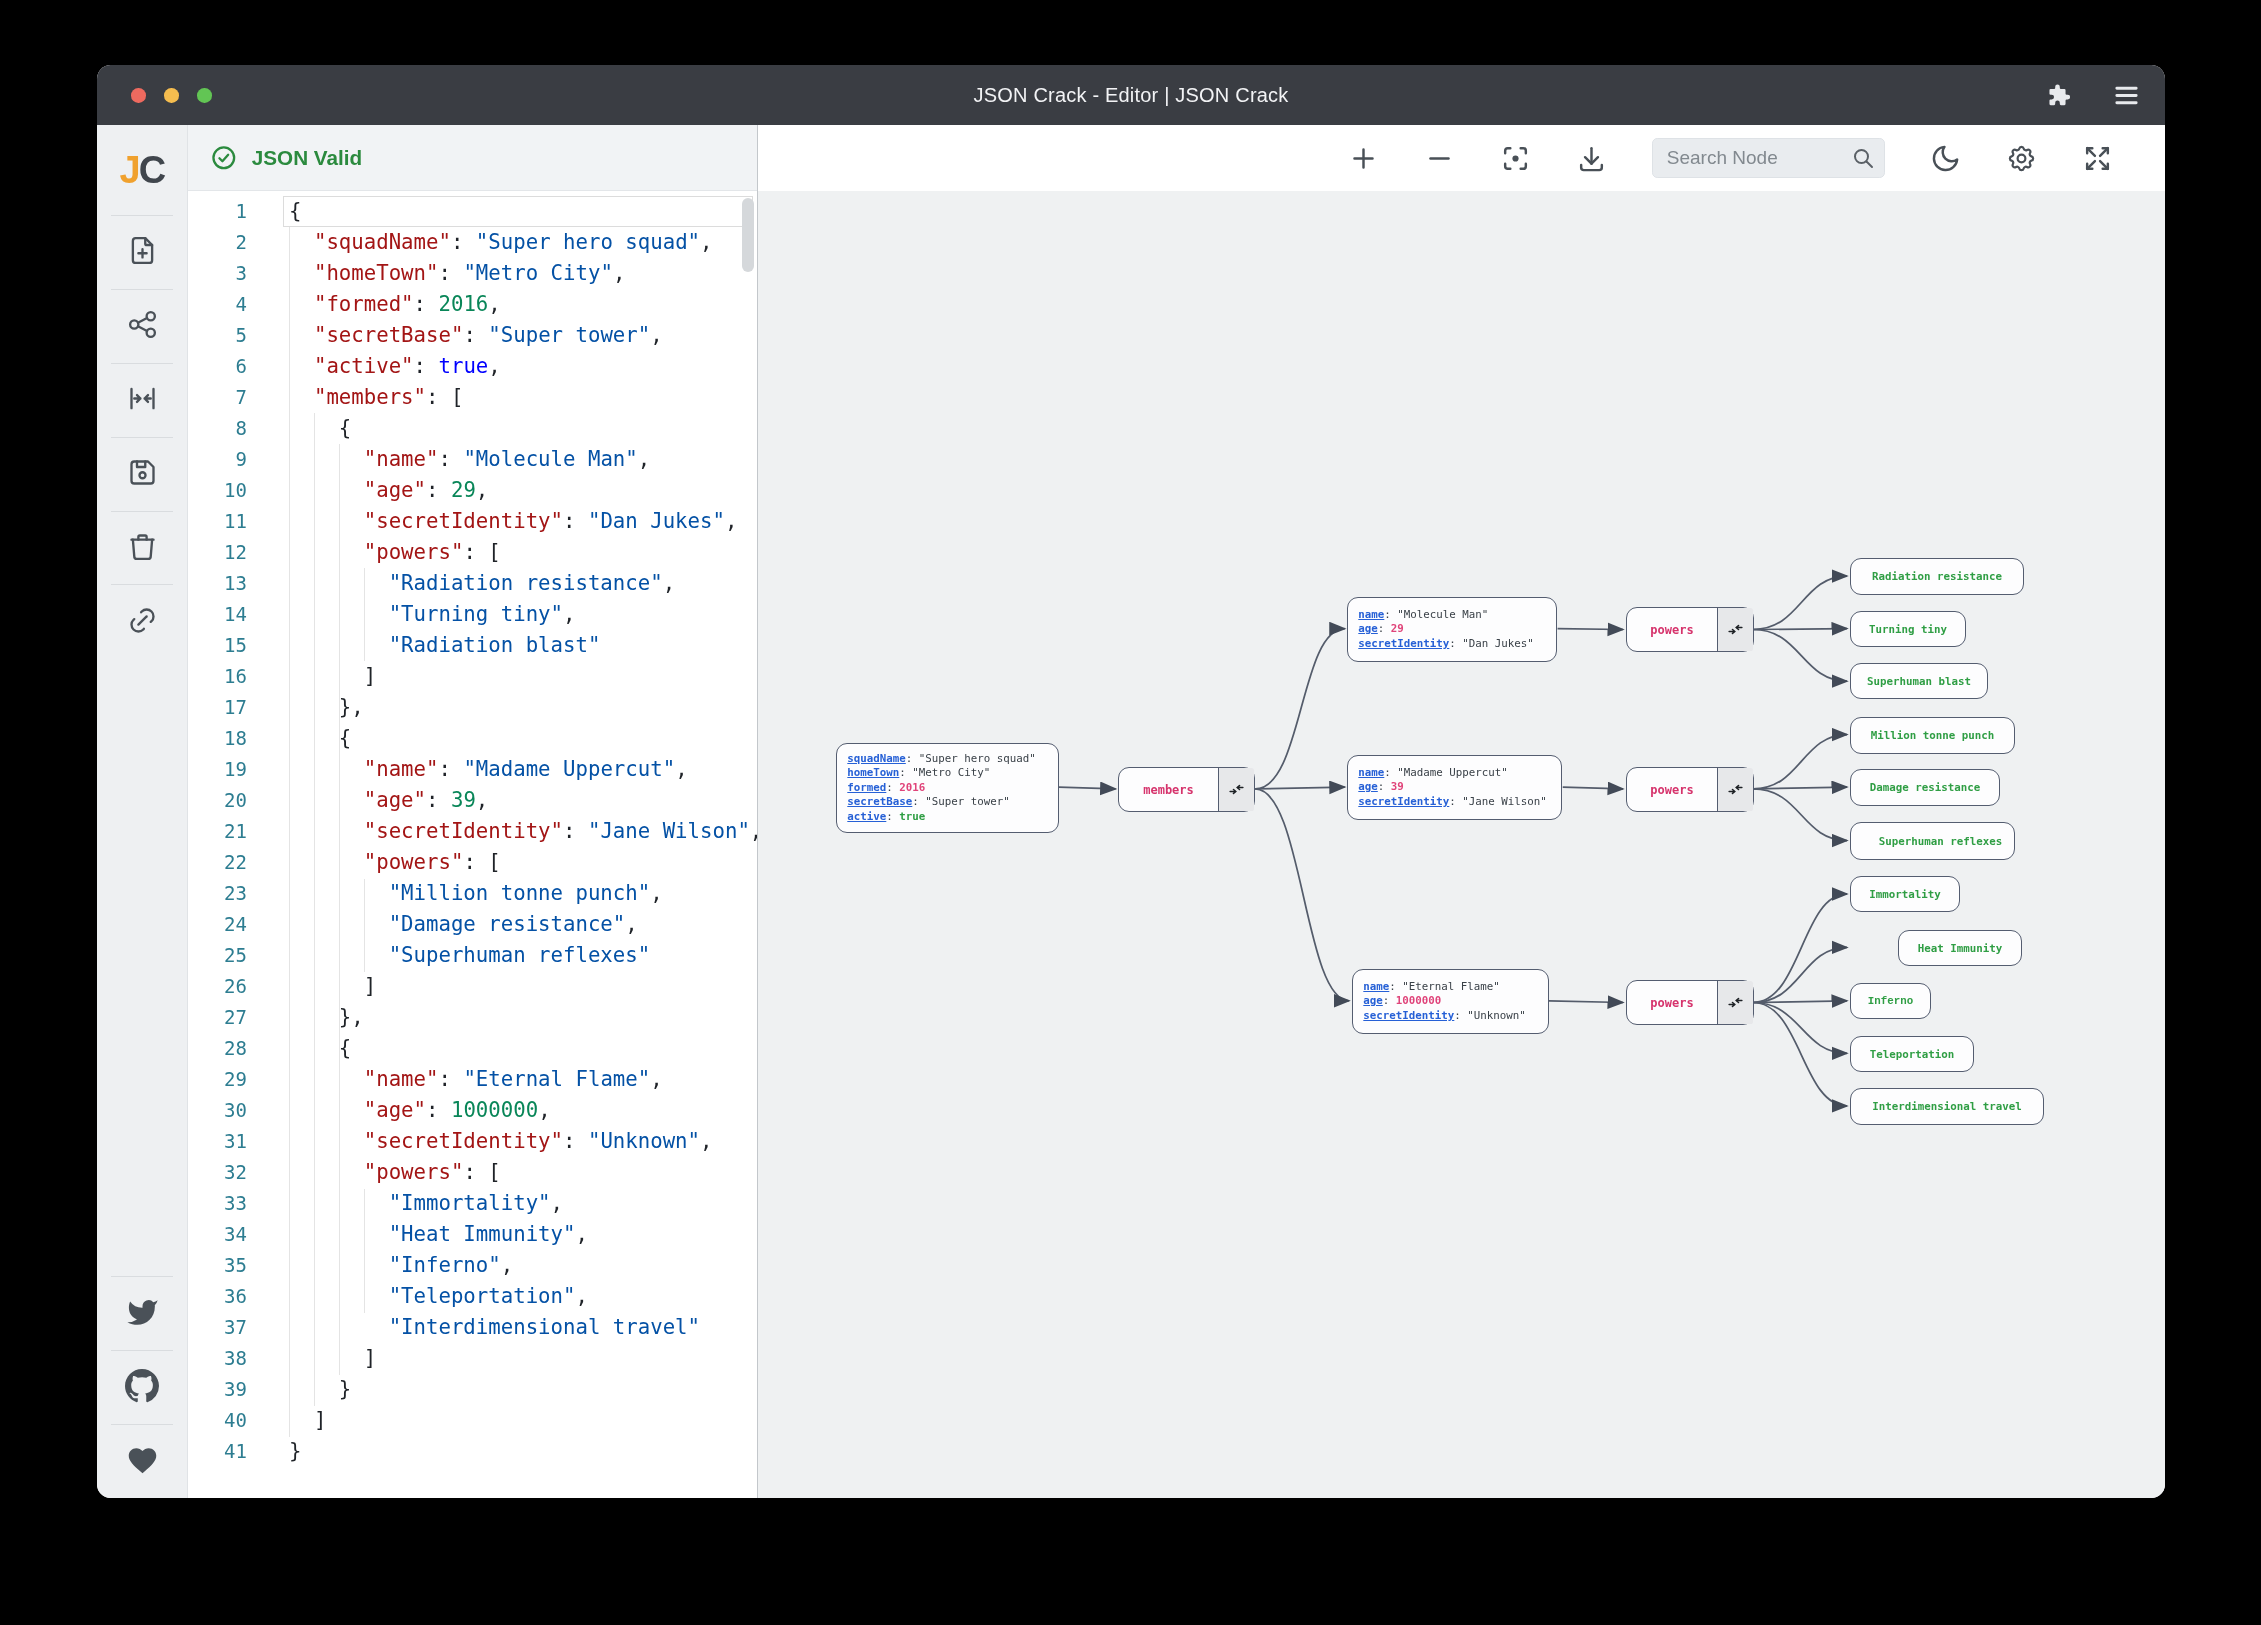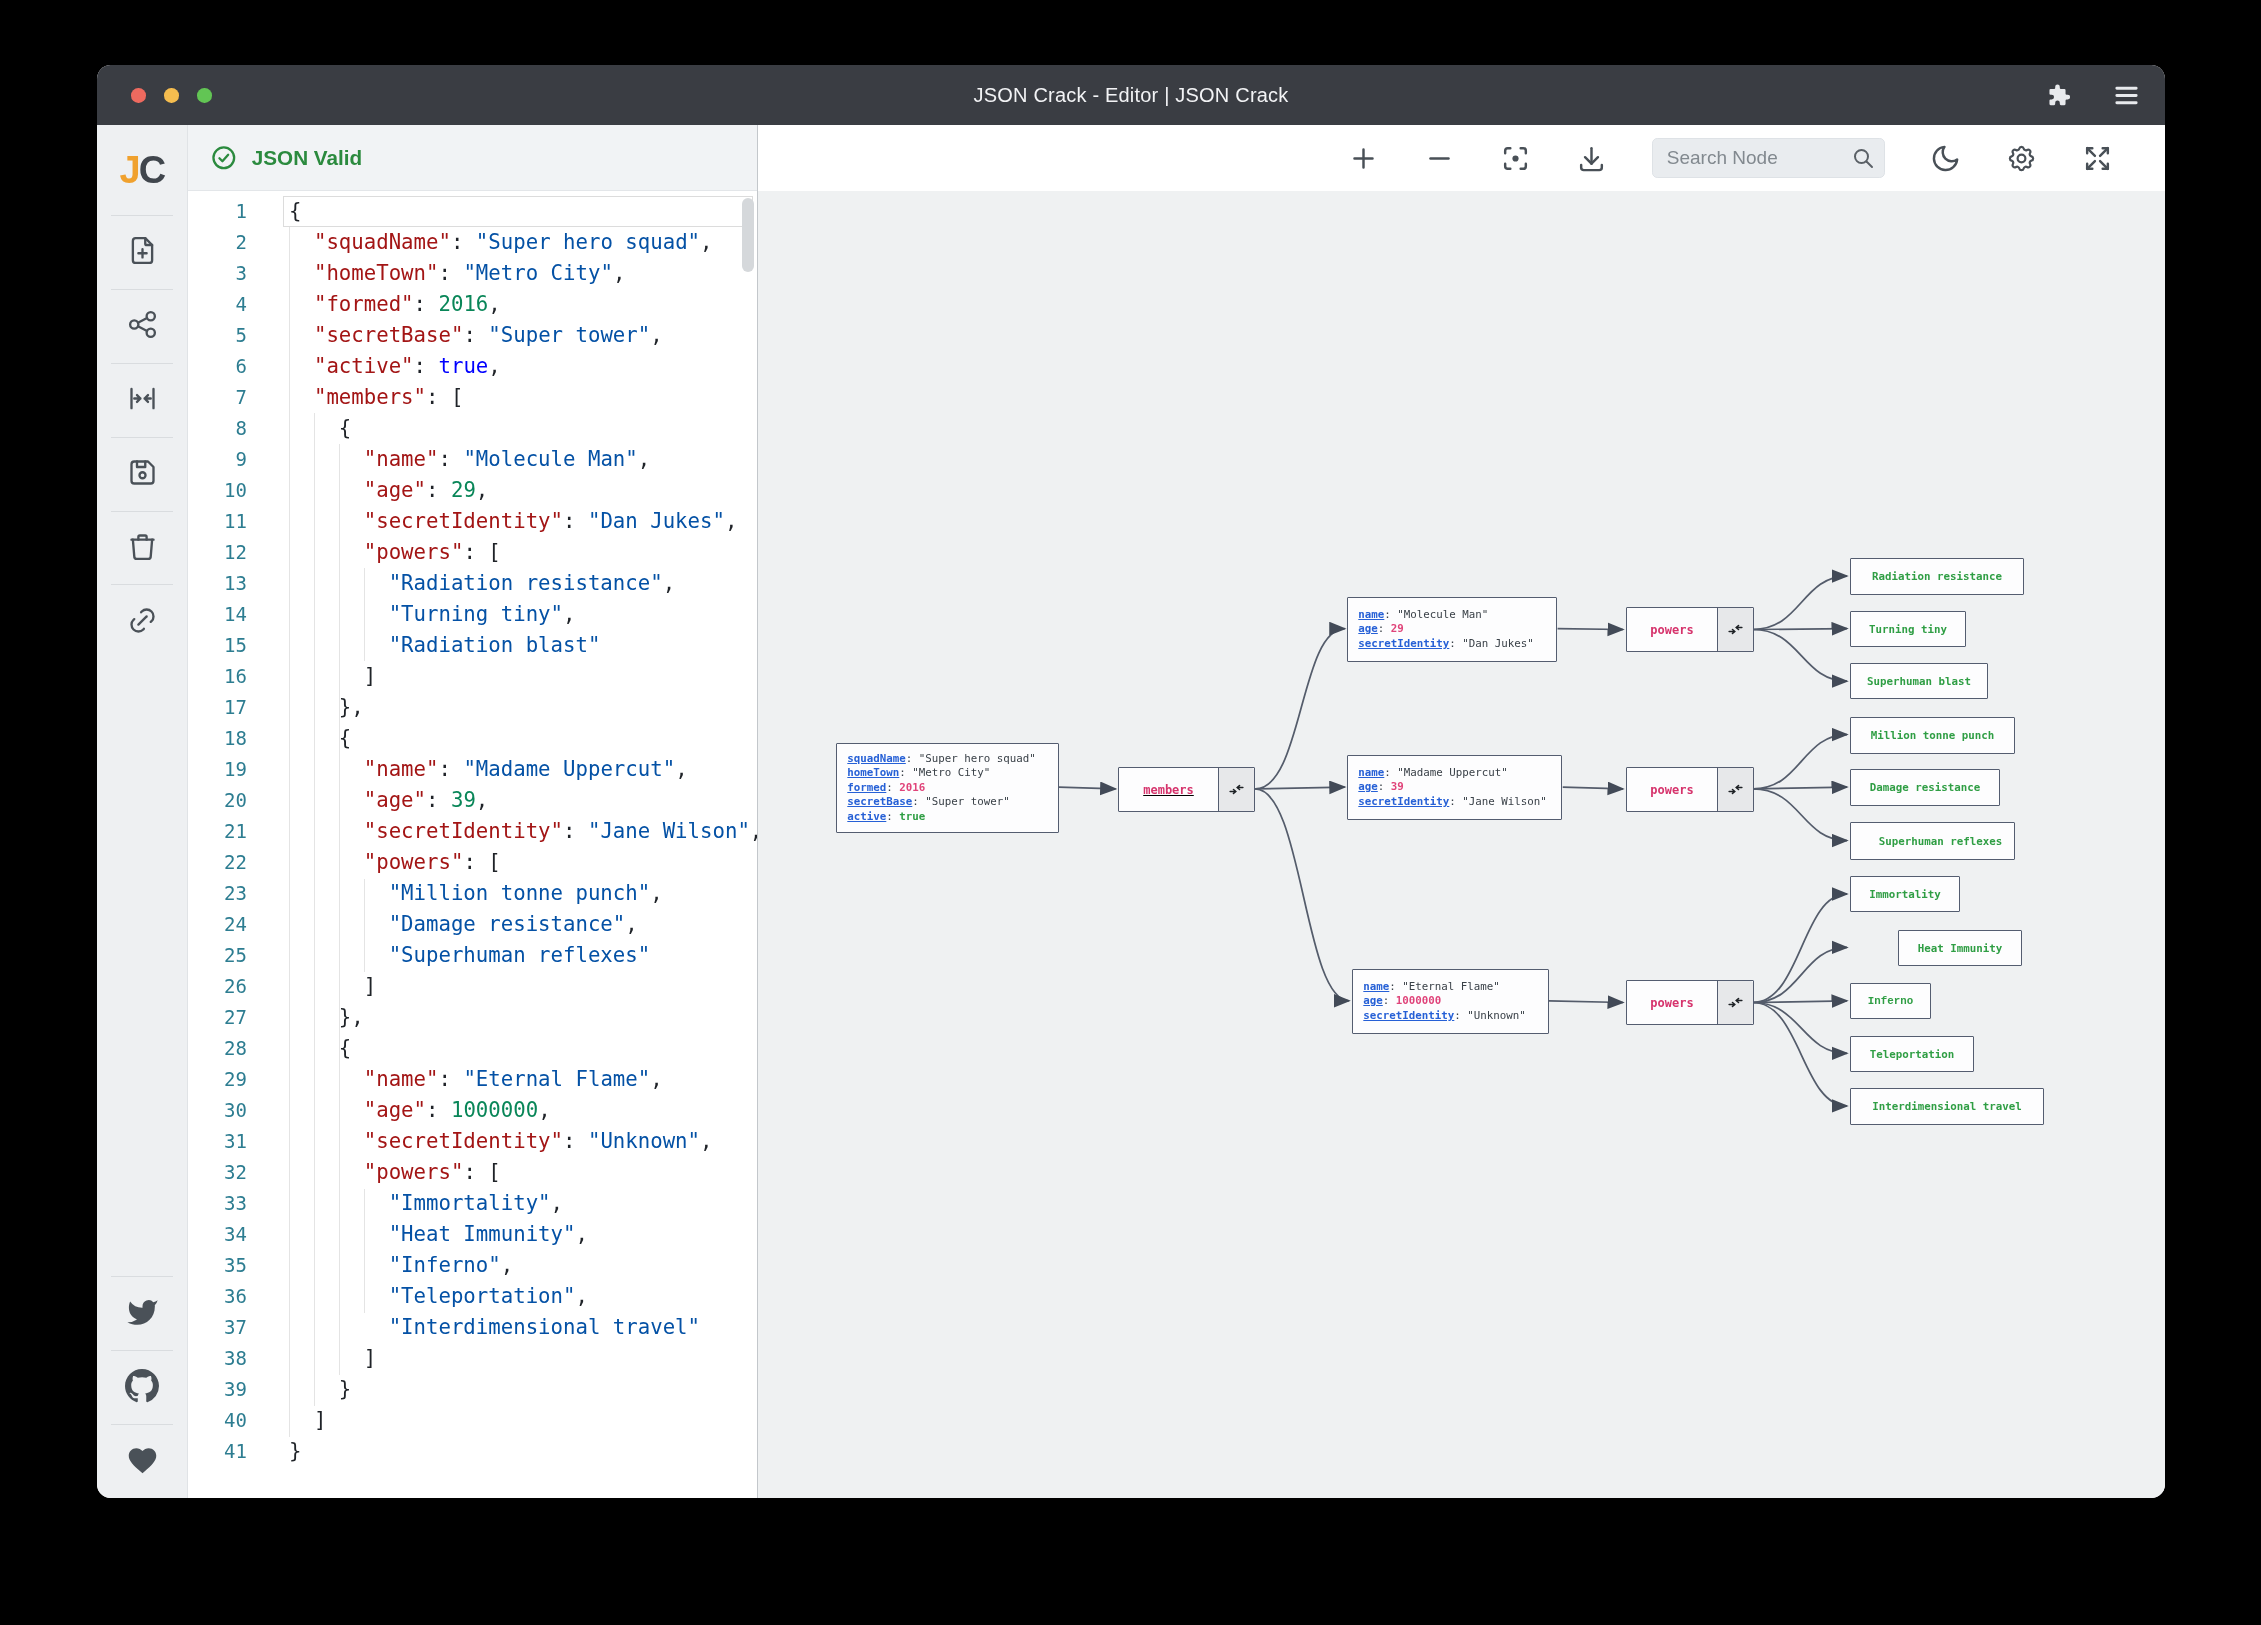--- a/index.html
+++ b/index.html
@@ -43,21 +43,21 @@
   
   .graph-panel{flex:1;display:flex;flex-direction:column;min-width:0;}
   .g-toolbar{height:66px;background:#fff;display:flex;align-items:center;justify-content:flex-end;gap:45px;padding-right:52px;flex:none;color:#495057;}
   .g-toolbar .tbtn{display:flex;align-items:center;justify-content:center;cursor:pointer;color:#495057;}
   .searchbox{position:relative;width:233px;height:40px;}
   .searchbox input{width:100%;height:100%;border:0.9px solid #dee2e6;background:#e9ecef;border-radius:5.2px;font-size:19px;color:#495057;padding:0 41px 0 13.8px;outline:none;font-family:"Liberation Sans",sans-serif;}
   .searchbox input::placeholder{color:#82898f;}
   .searchbox .mag{position:absolute;right:10.3px;top:7.8px;color:#5a6066;}
   .canvas{flex:1;position:relative;background:#eff1f2;overflow:hidden;}
   .canvas svg.edges{position:absolute;left:0;top:0;pointer-events:none;}
-  .gnode{position:absolute;background:#fdfdfe;border:1.7px solid #545d70;border-radius:1px;}
+  .gnode{position:absolute;background:#fdfdfe;border:1.7px solid #545d70;border-radius:11px;}
   .gnode-object{padding:6.9px 10.3px;display:flex;flex-direction:column;justify-content:center;}
   .grow{font-family:"DejaVu Sans Mono",monospace;font-size:10.8px;line-height:14.6px;white-space:pre;}
   .gk{color:#2660d6;font-weight:bold;text-decoration:underline;}
   .gsep{color:#3a4148;}
   .gv-s{color:#3a4148;}
   .gv-n{color:#e0447a;font-weight:bold;}
   .gv-b{color:#2f9e44;font-weight:bold;}
   .gnode-parent{display:flex;padding:0;}
   .gp-label{flex:1;display:flex;align-items:center;justify-content:center;font-family:"DejaVu Sans Mono",monospace;font-weight:700;font-size:12px;color:#d6336c;}
   .gp-toggle{width:36px;flex:none;border-left:1.7px solid #545d70;background:#e7e8ea;display:flex;align-items:center;justify-content:center;border-radius:0 2.6px 2.6px 0;color:#1d2125;cursor:pointer;}
@@ -314,21 +314,21 @@
             <path d="M1155 942 C1210 942 1212 1062 1264 1062" fill="none" stroke="#545c6b" stroke-width="2" marker-end="url(#arr)"></path>
           </svg>
 
       <div class="gnode gnode-object" style="left: 78px; top: 552px; width: 223px; height: 90px;">
             <div class="grow"><span class="gk">squadName</span><span class="gsep">: </span><span class="gv-s">"Super hero squad"</span></div>
             <div class="grow"><span class="gk">homeTown</span><span class="gsep">: </span><span class="gv-s">"Metro City"</span></div>
             <div class="grow"><span class="gk">formed</span><span class="gsep">: </span><span class="gv-n">2016</span></div>
             <div class="grow"><span class="gk">secretBase</span><span class="gsep">: </span><span class="gv-s">"Super tower"</span></div>
             <div class="grow"><span class="gk">active</span><span class="gsep">: </span><span class="gv-b">true</span></div>
           </div>
-          <div class="gnode gnode-parent" style="left: 360px; top: 576px; width: 137px; height: 45px; text-decoration: underline;">
+          <div class="gnode gnode-parent" style="left: 360px; top: 576px; width: 137px; height: 45px;">
             <span class="gp-label">members</span>
             <span class="gp-toggle">
               <svg width="19" height="19" viewBox="0 0 24 24" fill="none" stroke="currentColor" stroke-width="2" stroke-linecap="round" stroke-linejoin="round">
                 <path d="M4 14.5h7"></path>
                 <path d="M8.2 12L11 14.5 8.2 17"></path>
                 <path d="M20 9.5h-7"></path>
                 <path d="M15.8 7L13 9.5 15.8 12"></path>
               </svg>
             </span>
           </div>

